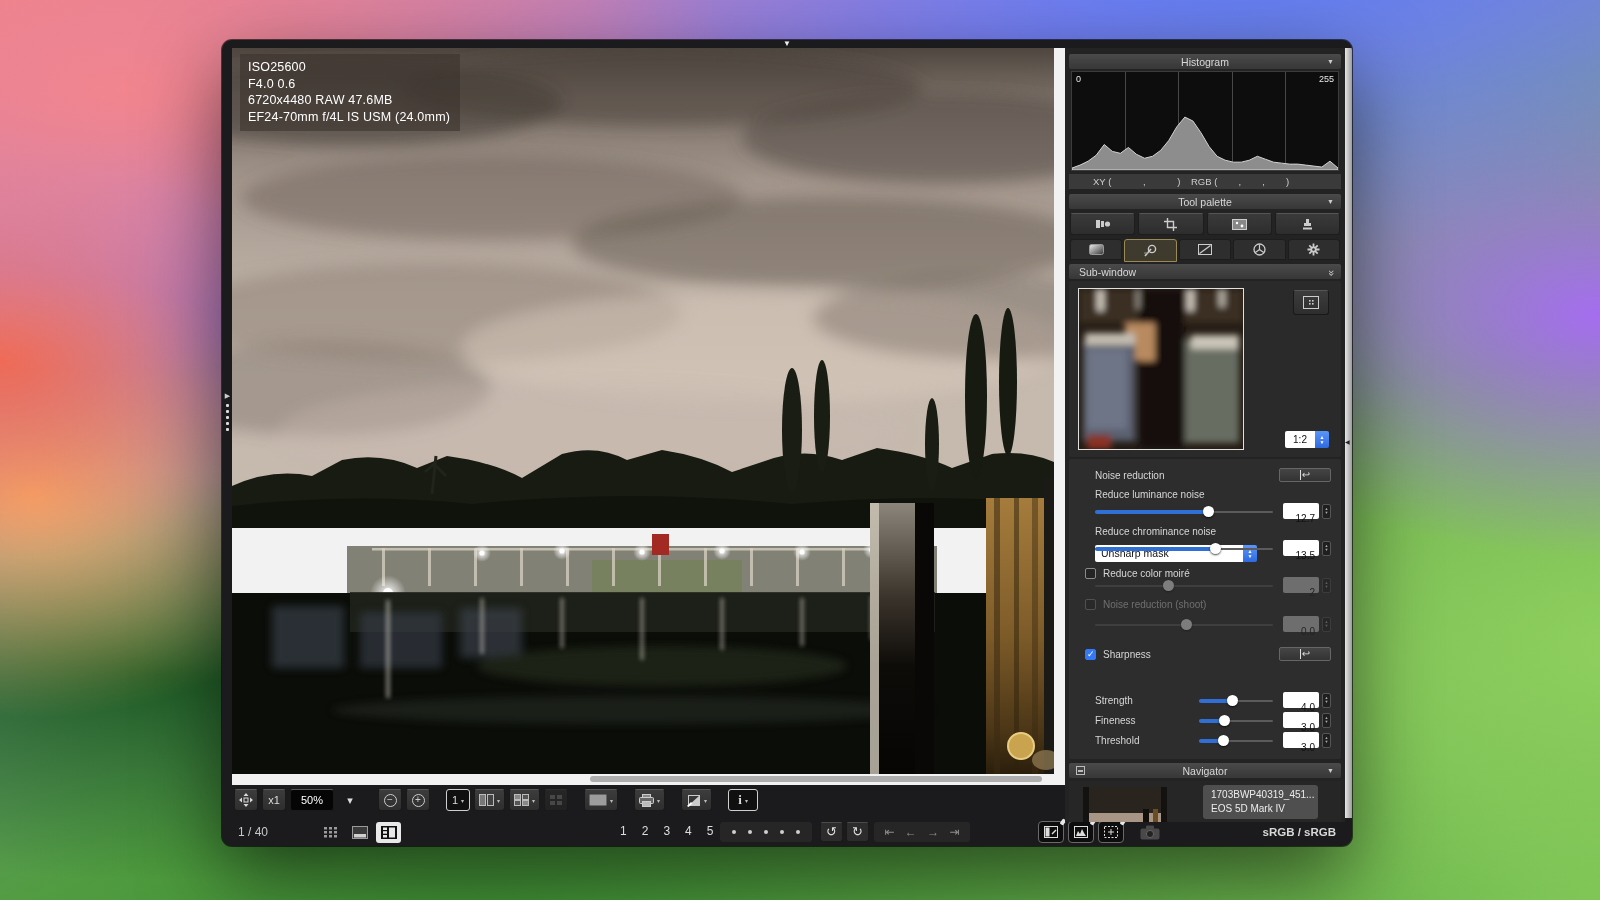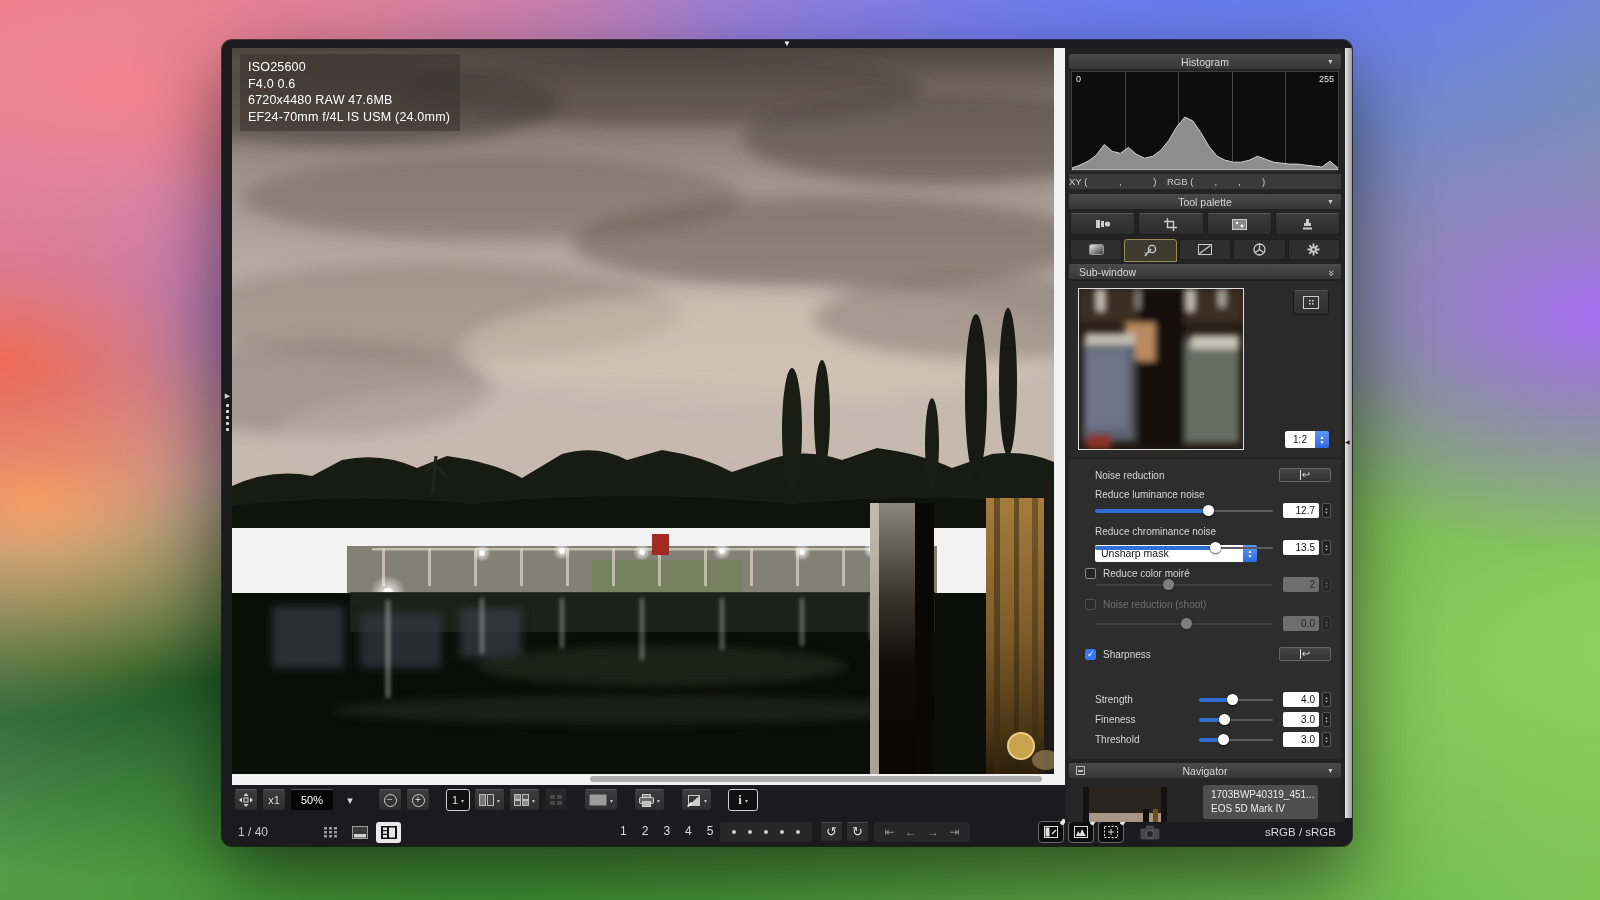--- a/index.html
+++ b/index.html
@@ -68,36 +68,36 @@
   .dots{position:absolute; left:498px; top:2px; width:92px; height:20px; background:#262626; border-radius:3px; display:flex; align-items:center; justify-content:space-evenly;}
   .dots i{width:4px; height:4px; border-radius:50%; background:#cfcfcf; cursor:pointer;}
   .rotates{position:absolute; left:598px; top:2px; display:flex; gap:3px;}
   .rot{width:23px; height:20px; background:#2c2c2c; border:1px solid #1a1a1a; border-top-color:#4a4a4a; border-radius:3px; color:#ddd; font-size:13px; line-height:17px; text-align:center; cursor:pointer;}
   .navarrows{position:absolute; left:652px; top:2px; width:96px; height:20px; background:#262626; border-radius:3px; display:flex; align-items:center; justify-content:space-evenly; color:#8e8e8e; font-size:12px;}
   .navarrows span{cursor:pointer;}
   .panel-toggles{position:absolute; left:816px; top:1px; display:flex; gap:4px;}
   .ptg{position:relative; width:26px; height:22px; background:#0d0d0d; border:1px solid #6a6a6a; border-radius:4px; display:flex; align-items:center; justify-content:center; cursor:pointer;}
   .ptg::after{content:""; position:absolute; right:-2px; top:-3px; width:4px; height:6px; background:#e8e8e8; transform:rotate(35deg); border-radius:1px;}
   .cam-btn{position:absolute; left:914px; top:2px; width:28px; height:21px; display:flex; align-items:center; justify-content:center; opacity:.5;}
-  .srgb{position:absolute; right:16px; top:6px; font-size:11.5px; color:#d8d8d8;}
+  .srgb{position:absolute; right:16px; top:6px; font-size:11.5px; color:#d8d8d8;font-weight:bold;}
 
   
   .rpanel{position:absolute; left:843px; top:8px; width:280px; height:774px; background:#232323; overflow:hidden;}
   .sec-hdr{position:absolute; left:4px; right:4px; height:15px; background:linear-gradient(#4a4a4a,#373737); border-radius:2px; display:flex; align-items:center; justify-content:center; font-size:10.5px; color:#d8d8d8; cursor:pointer;}
   .sec-hdr .arr{position:absolute; right:7px; font-size:7px; color:#ccc;}
   .sec-hdr.left-title{justify-content:flex-start; padding-left:10px;}
   .chev2{position:absolute; right:7px; font-size:11px; color:#ccc; transform:rotate(90deg); letter-spacing:-2px; line-height:10px;}
 
   
   .hist-plot{position:absolute; left:6px; right:6px; top:23px; height:100px; background:#0d0d0d; border:1px solid #3c3c3c;}
   .hist-plot .grid{position:absolute; top:0; bottom:0; width:1px; background:#474747;}
   .hist-plot svg{position:absolute; left:0; top:0; width:100%; height:100%;}
   .hist-min{position:absolute; left:4px; top:2px; font-size:9px; color:#e8e8e8;}
   .hist-max{position:absolute; right:4px; top:2px; font-size:9px; color:#e8e8e8;}
-  .coords-row{position:absolute; left:4px; right:4px; top:126px; height:15px; background:#3a3a3a; border-radius:0; color:#cfcfcf; font-size:9.5px; line-height:15px; padding:0 0; white-space:pre;}
+  .coords-row{position:absolute; left:4px; right:4px; top:126px; height:15px; background:#3a3a3a; border-radius:0; color:#cfcfcf; font-size:9.5px; line-height:15px; padding:0 24px; white-space:pre;}
 
   
   .tp-row1{position:absolute; left:5px; right:5px; top:165px; height:22px; display:flex; gap:3px;}
   .tp-btn{flex:1; background:linear-gradient(#3a3a3a,#2d2d2d); border:1px solid #1d1d1d; border-top-color:#555; border-radius:3px; display:flex; align-items:center; justify-content:center; cursor:pointer;}
   .tp-tabs{position:absolute; left:5px; right:5px; top:191px; height:21px; display:flex; gap:2px;}
   .tp-tab{flex:1; background:#2e2e2e; border:1px solid #1d1d1d; border-radius:3px 3px 0 0; display:flex; align-items:center; justify-content:center; cursor:pointer;}
   .tp-tab.sel{background:#3e3a2e; border-color:#9c8a55; height:23px;}
 
   
   .subw-hdr{top:216px;}
@@ -111,21 +111,21 @@
   
   .adjust{position:absolute; left:4px; right:4px; top:411px; height:300px; background:#2d2d2d; border-radius:2px; font-size:10px; color:#d6d6d6;}
   .adj-row{position:absolute; left:0; right:0; display:flex; align-items:center; padding:0 10px 0 26px;}
   .adj-label{font-size:10px; color:#d6d6d6;}
   .reset-btn{margin-left:auto; width:52px; height:14px; background:linear-gradient(#454545,#333); border:1px solid #666; border-radius:2px; display:flex; align-items:center; justify-content:center; color:#ddd; font-size:10px; line-height:10px; cursor:pointer;}
   .reset-btn b{font-weight:normal; border-left:1px solid #ddd; padding-left:1px;}
   .slider{position:relative; flex:1; height:13px; cursor:pointer;}
   .slider .track{position:absolute; left:0; right:0; top:6px; height:2px; background:#5b5b5b; border-radius:1px;}
   .slider .fill{position:absolute; left:0; top:5px; height:4px; width:var(--pct,50%); background:#2f6fd6; border-radius:2px;}
   .slider .thumb{position:absolute; top:1px; left:var(--pct,50%); width:11px; height:11px; margin-left:-5px; border-radius:50%; background:#fff; box-shadow:0 1px 2px rgba(0,0,0,.7);}
-  .valbox{width:36px; height:15px; margin-left:10px; background:#fff; color:#111; font-size:10px; line-height:15px; text-align:right; padding:0 4px; border-radius:2px; cursor:text;}
+  .valbox{width:36px; height:15px; margin-left:10px; background:#fff; color:#111; font-size:10px; line-height:15px; text-align:right; padding:8px 4px; border-radius:2px; cursor:text;}
   .stepper{width:9px; height:15px; margin-left:3px; background:#1f1f1f; border:1px solid #555; border-radius:2px; display:flex; flex-direction:column; align-items:center; justify-content:center; color:#aaa; font-size:4px; line-height:4px; cursor:pointer;}
   .cb{width:11px; height:11px; border:1px solid #8a8a8a; border-radius:2px; background:#242424; margin-right:7px; flex:none; cursor:pointer;}
   .cb.checked{background:#3478f6; border-color:#3478f6; position:relative;}
   .cb.checked::after{content:"✓"; position:absolute; left:1px; top:-1px; color:#fff; font-size:9px;}
   .dis-row{opacity:.38;}
   .dis-row .valbox{background:#d7d7d7;}
   .select{margin-left:26px; width:162px; height:17px; display:flex; cursor:pointer;}
   .select .sel-val{flex:1; background:#fff; color:#111; font-size:10.5px; line-height:17px; padding:0 6px; border-radius:2px 0 0 2px;}
 
   

